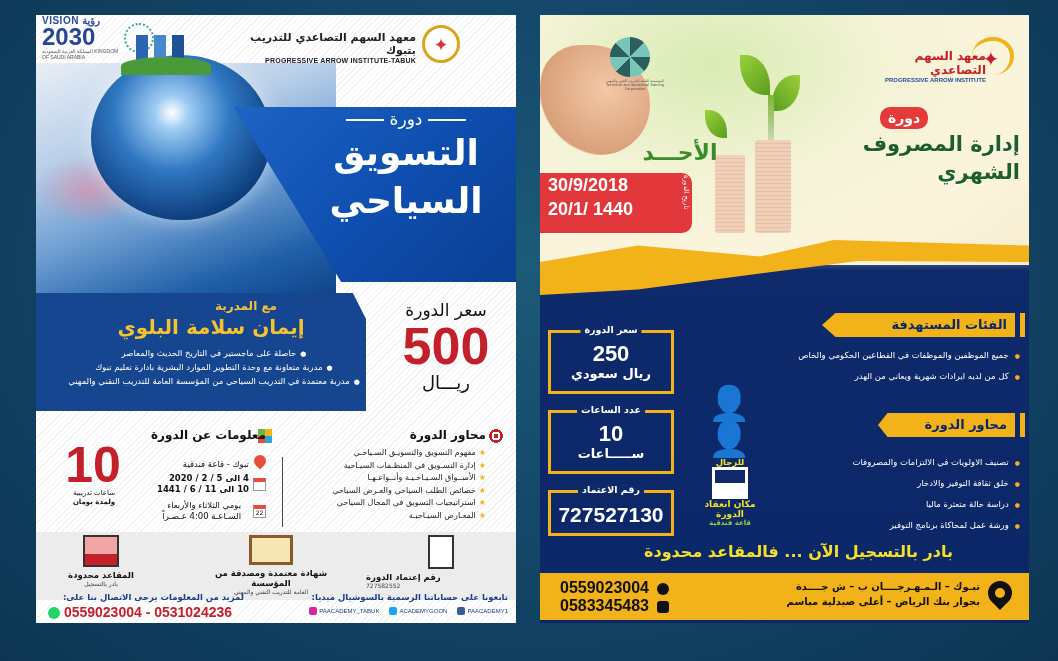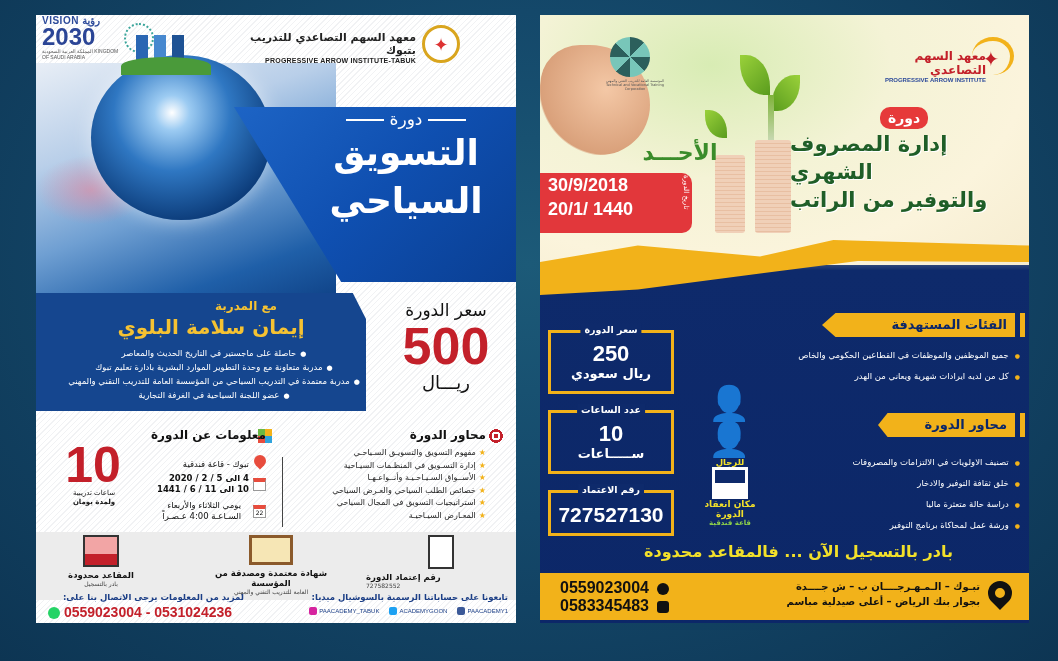--- a/index.html
+++ b/index.html
@@ -169,21 +169,20 @@
     <div class="big">السياحي</div>
   </div>
 
   <div class="abs trainer-band"></div>
   <div class="abs trainer-with rtl" style="text-align:center">مع المدربة</div>
   <div class="abs trainer-name rtl" style="text-align:center">إيمان سلامة البلوي</div>
   <ul class="abs trainer-bullets rtl">
     <li>حاصلة على ماجستير في التاريخ الحديث والمعاصر</li>
     <li>مدربة متعاونة مع وحدة التطوير الموارد البشرية بادارة تعليم تبوك</li>
     <li>مدربة معتمدة في التدريب السياحي من المؤسسة العامة للتدريب التقني والمهني</li>
-    <li>عضو اللجنة السياحية في الغرفة التجارية</li>
   </ul>
 
   <div class="abs price-box rtl" style="text-align:center">
     <div class="price-label">سعر الدورة</div>
     <div class="price-num">500</div>
     <div class="price-cur">ريـــال</div>
   </div>
 
   <div class="abs target-icon"></div>
   <div class="abs axes-head rtl">محاور الدورة</div>
@@ -269,23 +268,22 @@
 
   <div class="abs coin-stack" style="left:110px;top:170px;width:28px;height:48px;"></div>
   <div class="abs coin-stack" style="left:175px;top:140px;width:30px;height:78px;"></div>
   <div class="abs coin-stack" style="left:215px;top:125px;width:36px;height:93px;"></div>
   <div class="abs leaf" style="left:200px;top:40px;width:30px;height:40px;"></div>
   <div class="abs leaf" style="left:232px;top:60px;width:28px;height:36px;transform:scaleX(-1)"></div>
   <div class="abs leaf" style="left:165px;top:95px;width:22px;height:28px;"></div>
   <div class="abs plant" style="left:228px;top:80px;height:45px;"></div>
 
   <div class="abs course-tag">دورة</div>
-  <div class="abs course-title rtl" style="text-align:left">
+  <div class="abs course-title rtl" style="text-align:right">
     <div>إدارة المصروف الشهري</div>
-    <div>والتوفير من الراتب</div>
   </div>
 
   <div class="abs sunday rtl" style="text-align:center">الأحـــد</div>
   <div class="abs date-box">
     <div class="date-line">30/9/2018</div>
     <div class="date-line">20/1/ 1440</div>
   </div>
   <div class="abs date-vert">تاريخ الدورة</div>
 
   <div class="abs swoosh"></div>

